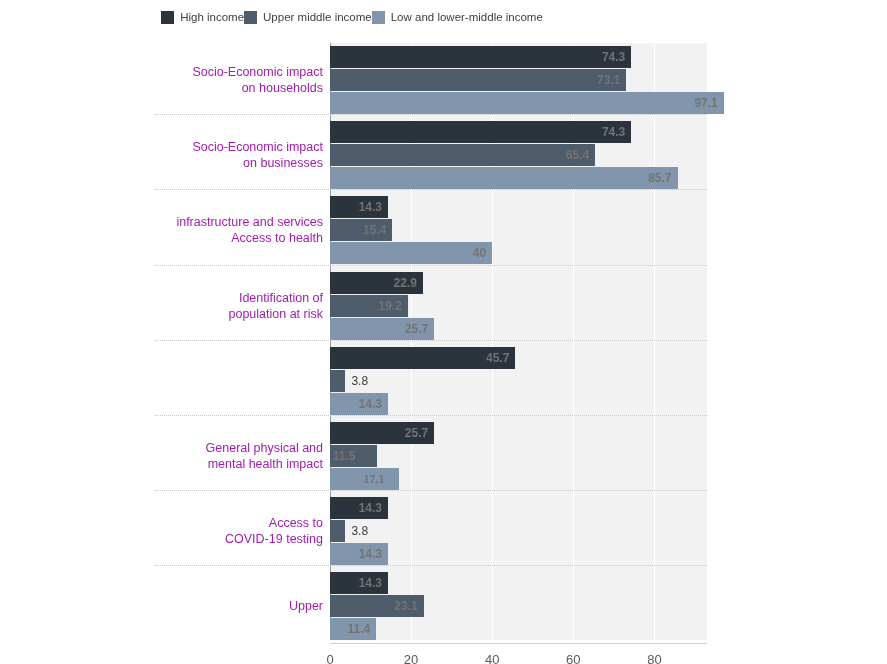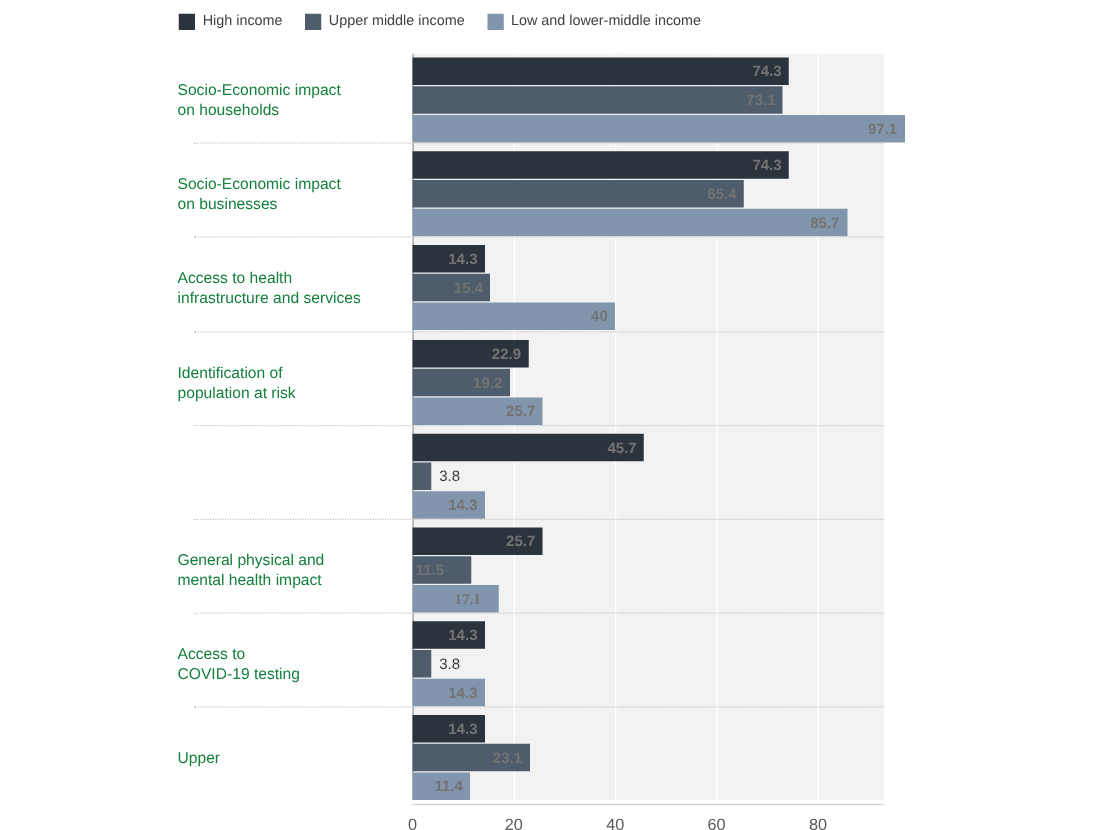--- a/index.html
+++ b/index.html
@@ -18,21 +18,20 @@
 
   
   #legend {
     position: absolute;
     top: 11px;
     left: 0;
     width: 704px;
     display: flex;
     justify-content: center;
     align-items: center;
-    gap: 18px;
   }
   .legend-item {
     display: flex;
     align-items: center;
     gap: 6px;
   }
   .legend-swatch {
     width: 13px;
     height: 13px;
     display: block;
@@ -97,26 +96,26 @@
   }
   .grp-sep {
     position: absolute;
     left: 155px;
     width: 552px;
     height: 0px;
     border-top: 1px dotted #c8c8c8;
   }
   .cat-label {
     position: absolute;
-    left: 142px;
+    left: 163px;
     width: 160px;
-    text-align: left;
+    text-align: right;
     font-size: 12.5px;
     line-height: 16px;
-    color: #15803d;
+    color: #a21caf;
   }
   .bar {
     position: absolute;
     height: 22px;
   }
   .bar-value {
     position: absolute;
     font-size: 12px;
     line-height: 22px;
     font-weight: bold;
@@ -206,22 +205,22 @@
         <div class="bar" style="left: 330px; top: 0px; width: 301.286px; background: rgb(43, 51, 61);"></div>
         <div class="bar-value inside" style="top: 0px; left: 587.286px; width: 38px; text-align: right; right: auto;">74.3</div>
         <div class="bar" style="left: 330px; top: 23px; width: 265.197px; background: rgb(78, 92, 107);"></div>
         <div class="bar-value inside" style="top: 23px; left: 551.197px; width: 38px; text-align: right; right: auto;">65.4</div>
         <div class="bar" style="left: 330px; top: 46px; width: 347.513px; background: rgb(129, 149, 173);"></div>
         <div class="bar-value inside" style="top: 46px; left: 633.514px; width: 38px; text-align: right; right: auto;">85.7</div>
       </div>
       <div class="grp" style="top: 156.4px; height: 75.2px;">
         <div class="grp-sep" style="top: -7px;"></div>
         <div class="cat-label" style="top: 18px;">
+          <div>infrastructure and services</div>
           <div>Access to health</div>
-          <div>infrastructure and services</div>
         </div>
         <div class="bar" style="left: 330px; top: 0px; width: 57.9865px; background: rgb(43, 51, 61);"></div>
         <div class="bar-value inside" style="top: 0px; left: 343.986px; width: 38px; text-align: right; right: auto;">14.3</div>
         <div class="bar" style="left: 330px; top: 23px; width: 62.447px; background: rgb(78, 92, 107);"></div>
         <div class="bar-value inside" style="top: 23px; left: 348.447px; width: 38px; text-align: right; right: auto;">15.4</div>
         <div class="bar" style="left: 330px; top: 46px; width: 162.2px; background: rgb(129, 149, 173);"></div>
         <div class="bar-value inside" style="top: 46px; left: 448.2px; width: 38px; text-align: right; right: auto;">40</div>
       </div>
       <div class="grp" style="top: 231.6px; height: 75.2px;">
         <div class="grp-sep" style="top: -7px;"></div>

